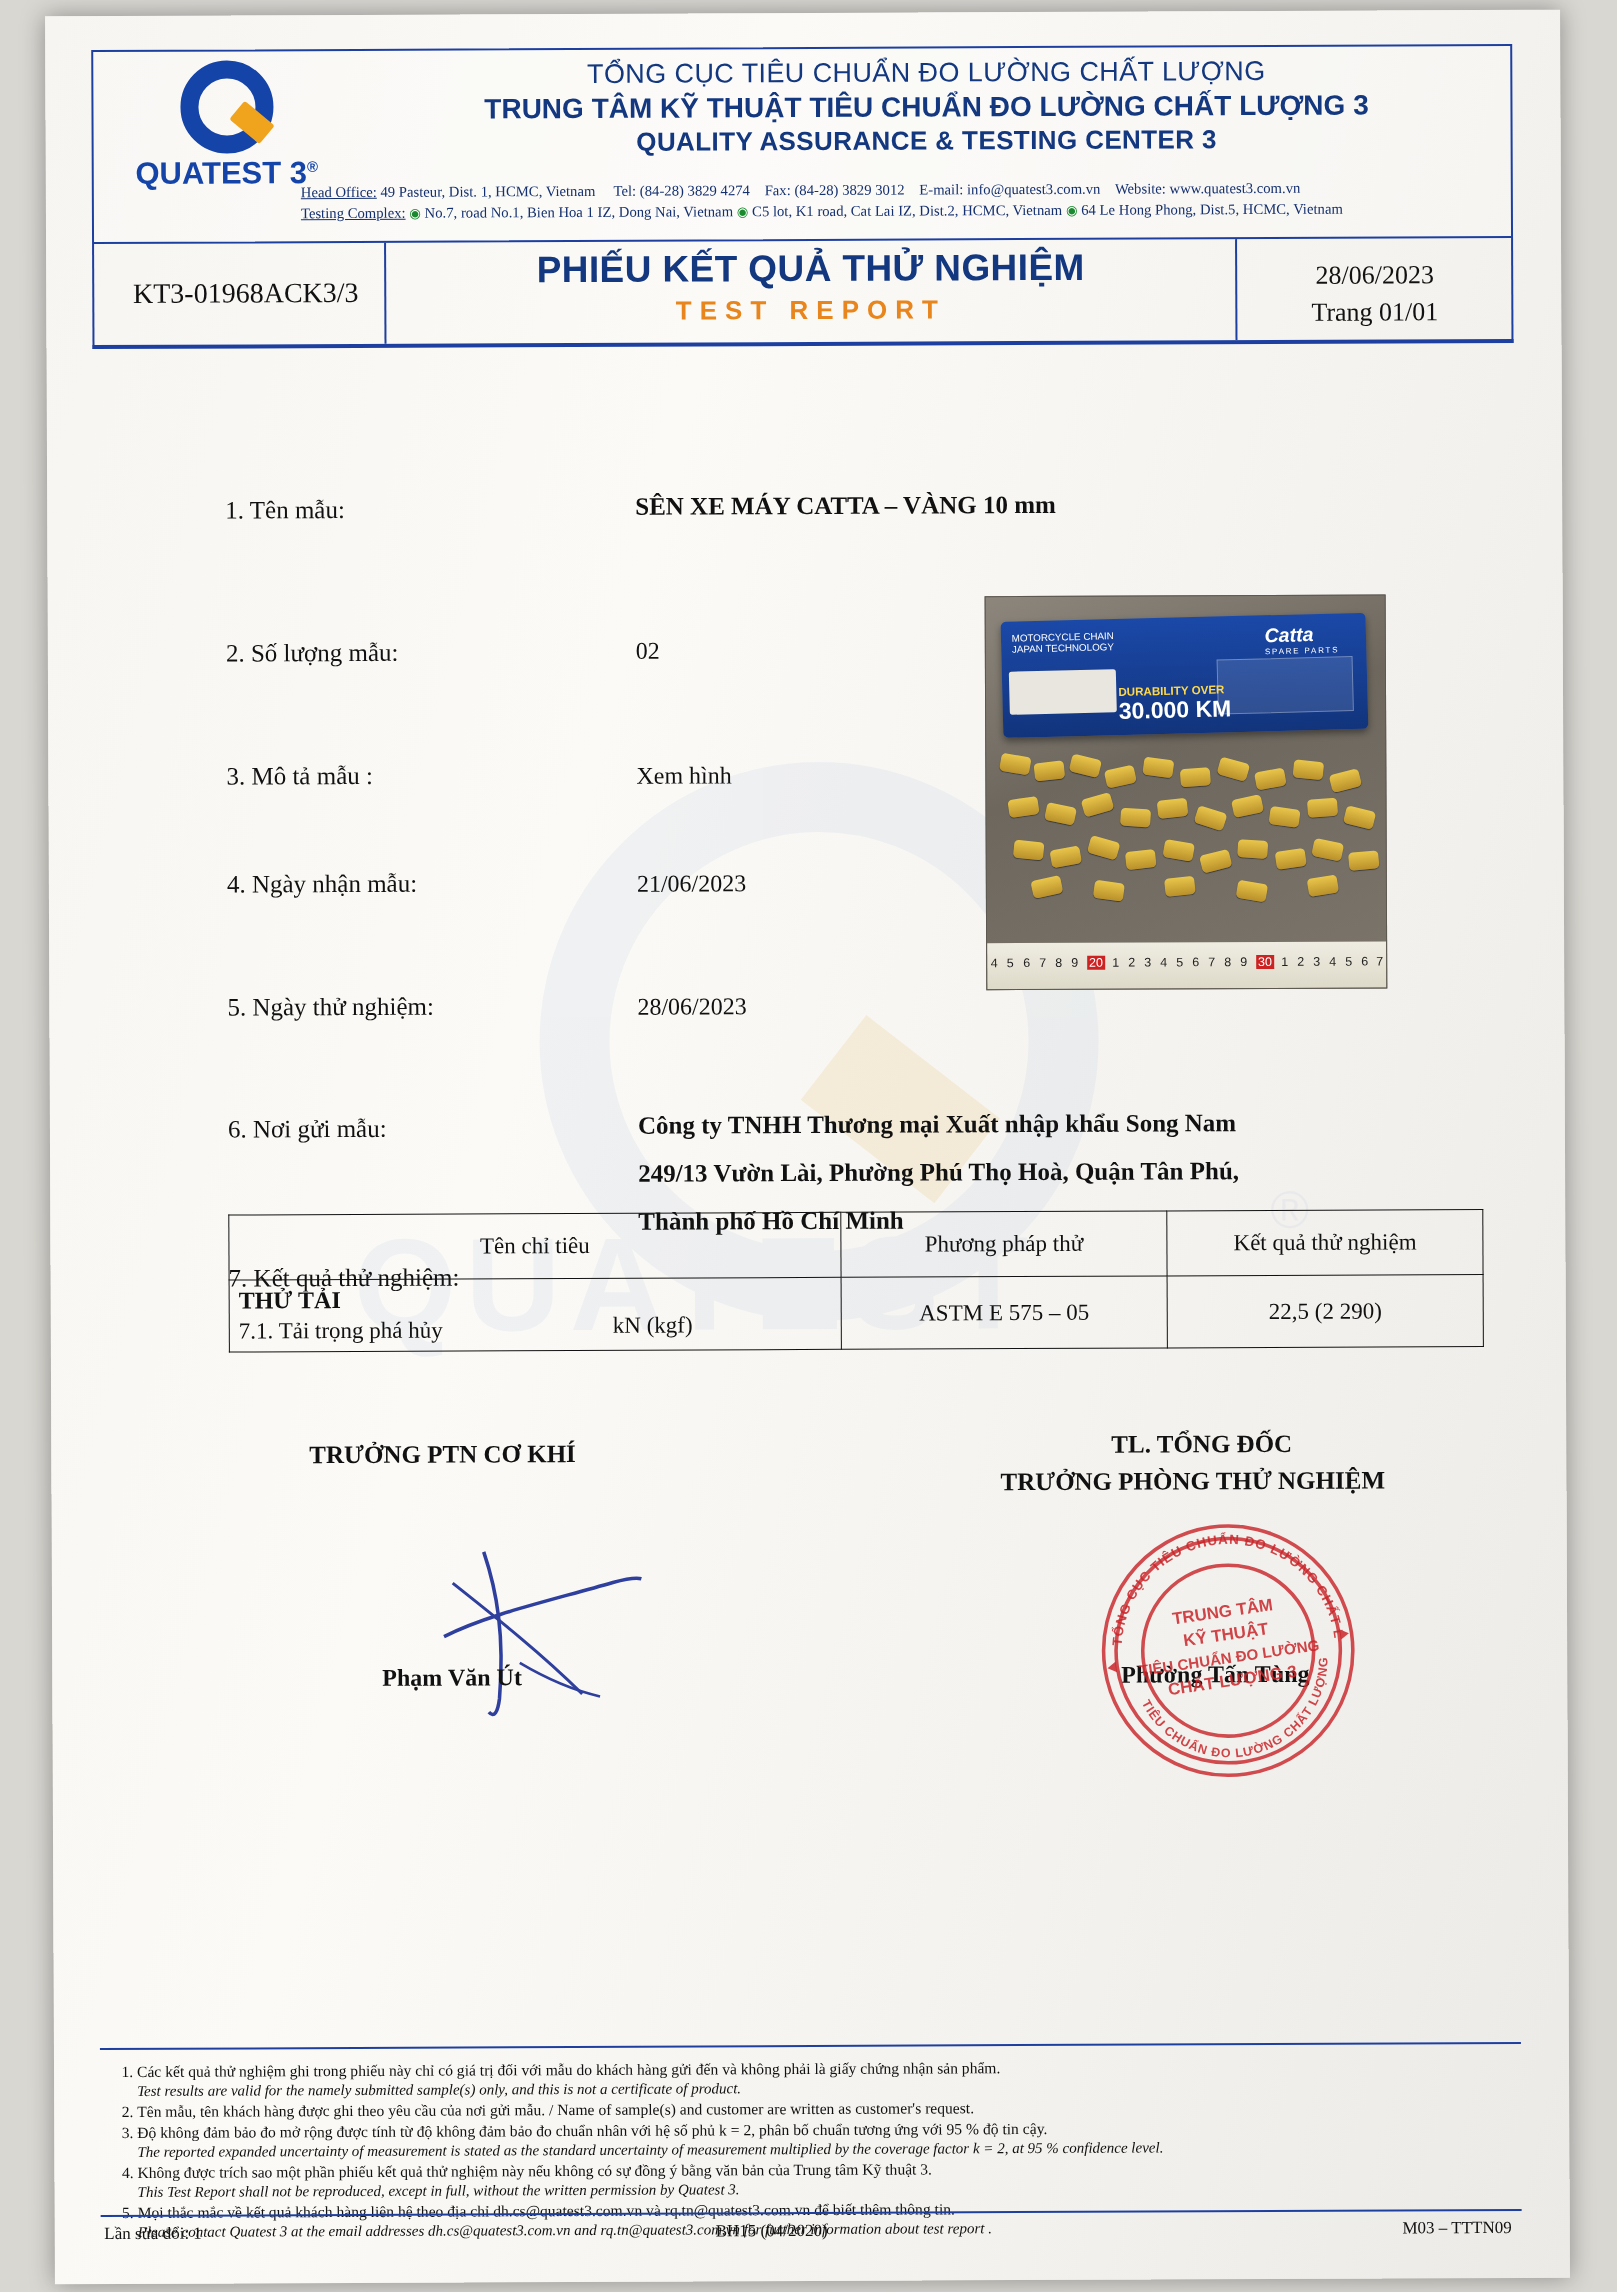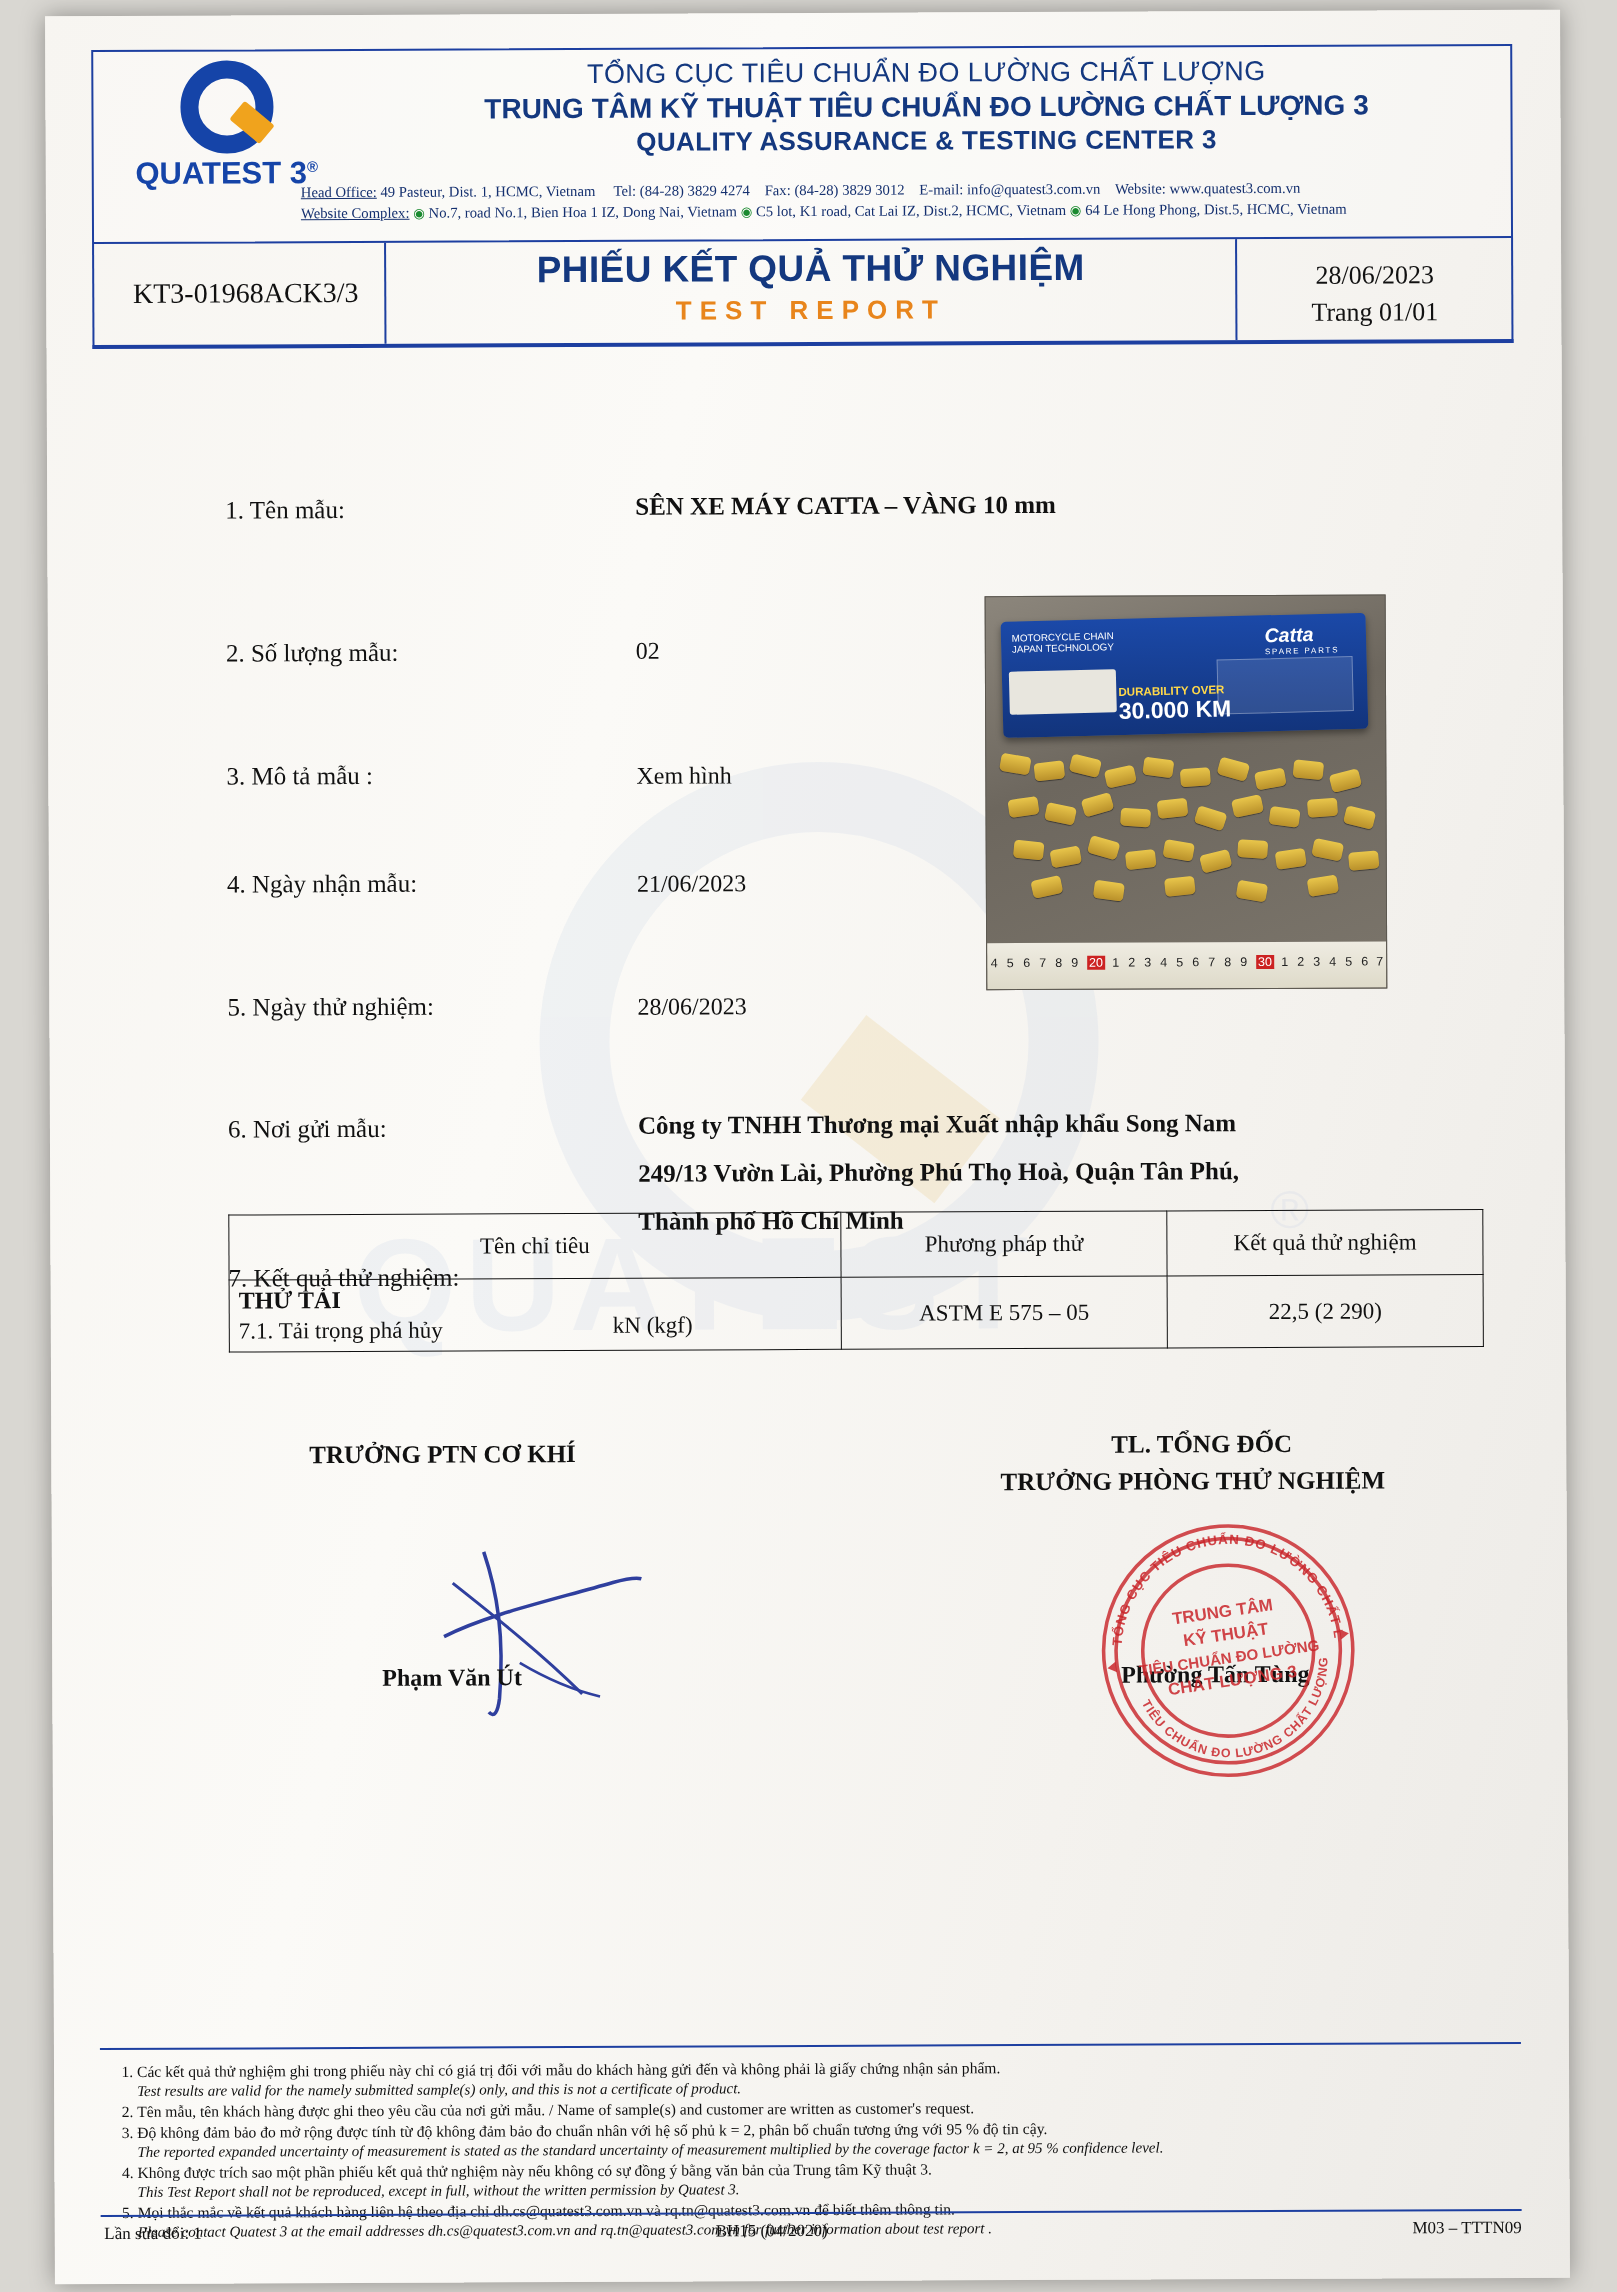--- a/index.html
+++ b/index.html
@@ -417,21 +417,21 @@
     left: 46px;
     top: 2199px;
     width: 1421px;
     border-top: 2.2px solid #1d3fa0;
     padding-top: 5.3px;
     font-size: 17px;
     color: #111;
   }
   #footline .l { position: absolute; left: 3.6px; top: 7.1px; }
   #footline .c { position: absolute; left: 615px; top: 7.1px; }
-  #footline .r { position: absolute; right: 0; top: 7.1px; }
+  #footline .r { position: absolute; right: 10px; top: 7.1px; }
 </style>
 </head>
 <body>
 
 <div id="page">
   <div id="paper">
 
     <div id="watermark">
       <div class="wm-q"></div>
       <div class="wm-tail"></div>
@@ -465,21 +465,21 @@
             &nbsp;&nbsp;&nbsp;
             <span>Tel: (84-28) 3829 4274</span>
             &nbsp;&nbsp;
             <span>Fax: (84-28)  3829 3012</span>
             &nbsp;&nbsp;
             <span>E-mail: info@quatest3.com.vn</span>
             &nbsp;&nbsp;
             <span>Website: www.quatest3.com.vn</span>
           </div>
           <div class="row2">
-            <span class="u">Website Complex:</span>
+            <span class="u">Testing Complex:</span>
             <span class="pin">◉</span>
             <span>No.7, road No.1, Bien Hoa 1 IZ, Dong Nai, Vietnam</span>
             <span class="pin">◉</span>
             <span>C5 lot, K1 road, Cat Lai IZ, Dist.2, HCMC, Vietnam</span>
             <span class="pin">◉</span>
             <span>64 Le Hong Phong, Dist.5, HCMC, Vietnam</span>
           </div>
         </div>
       </div>
 

